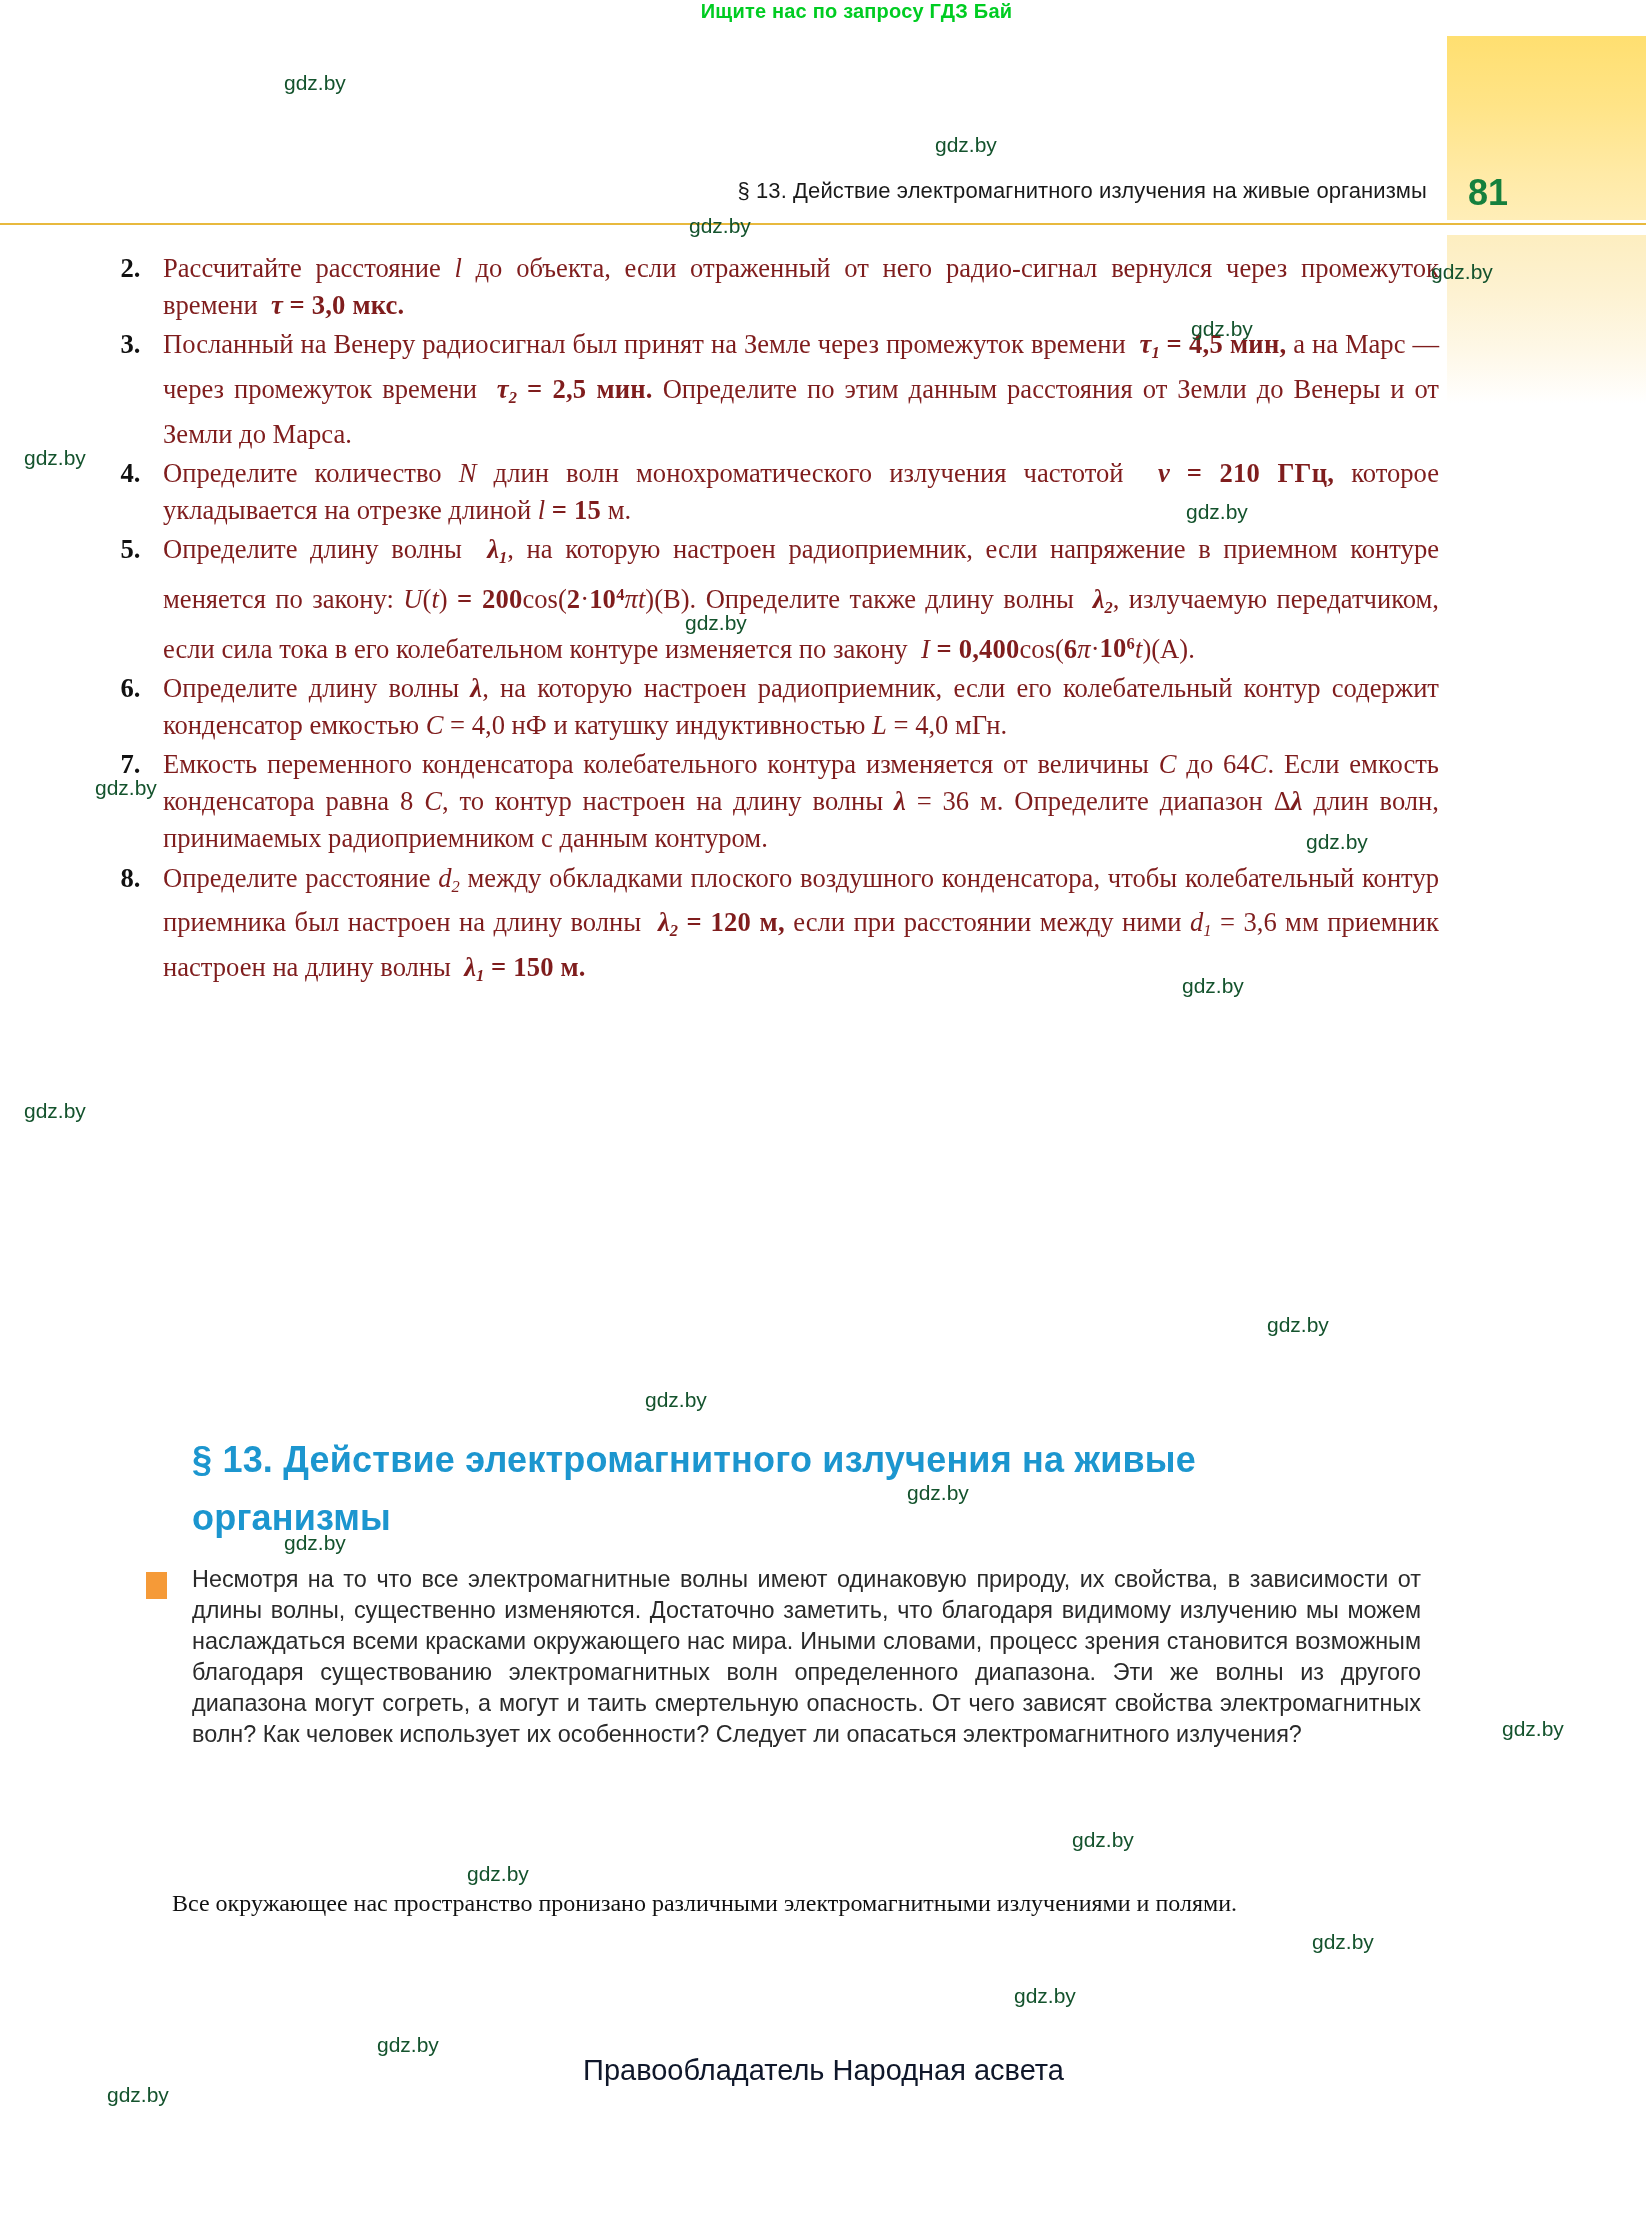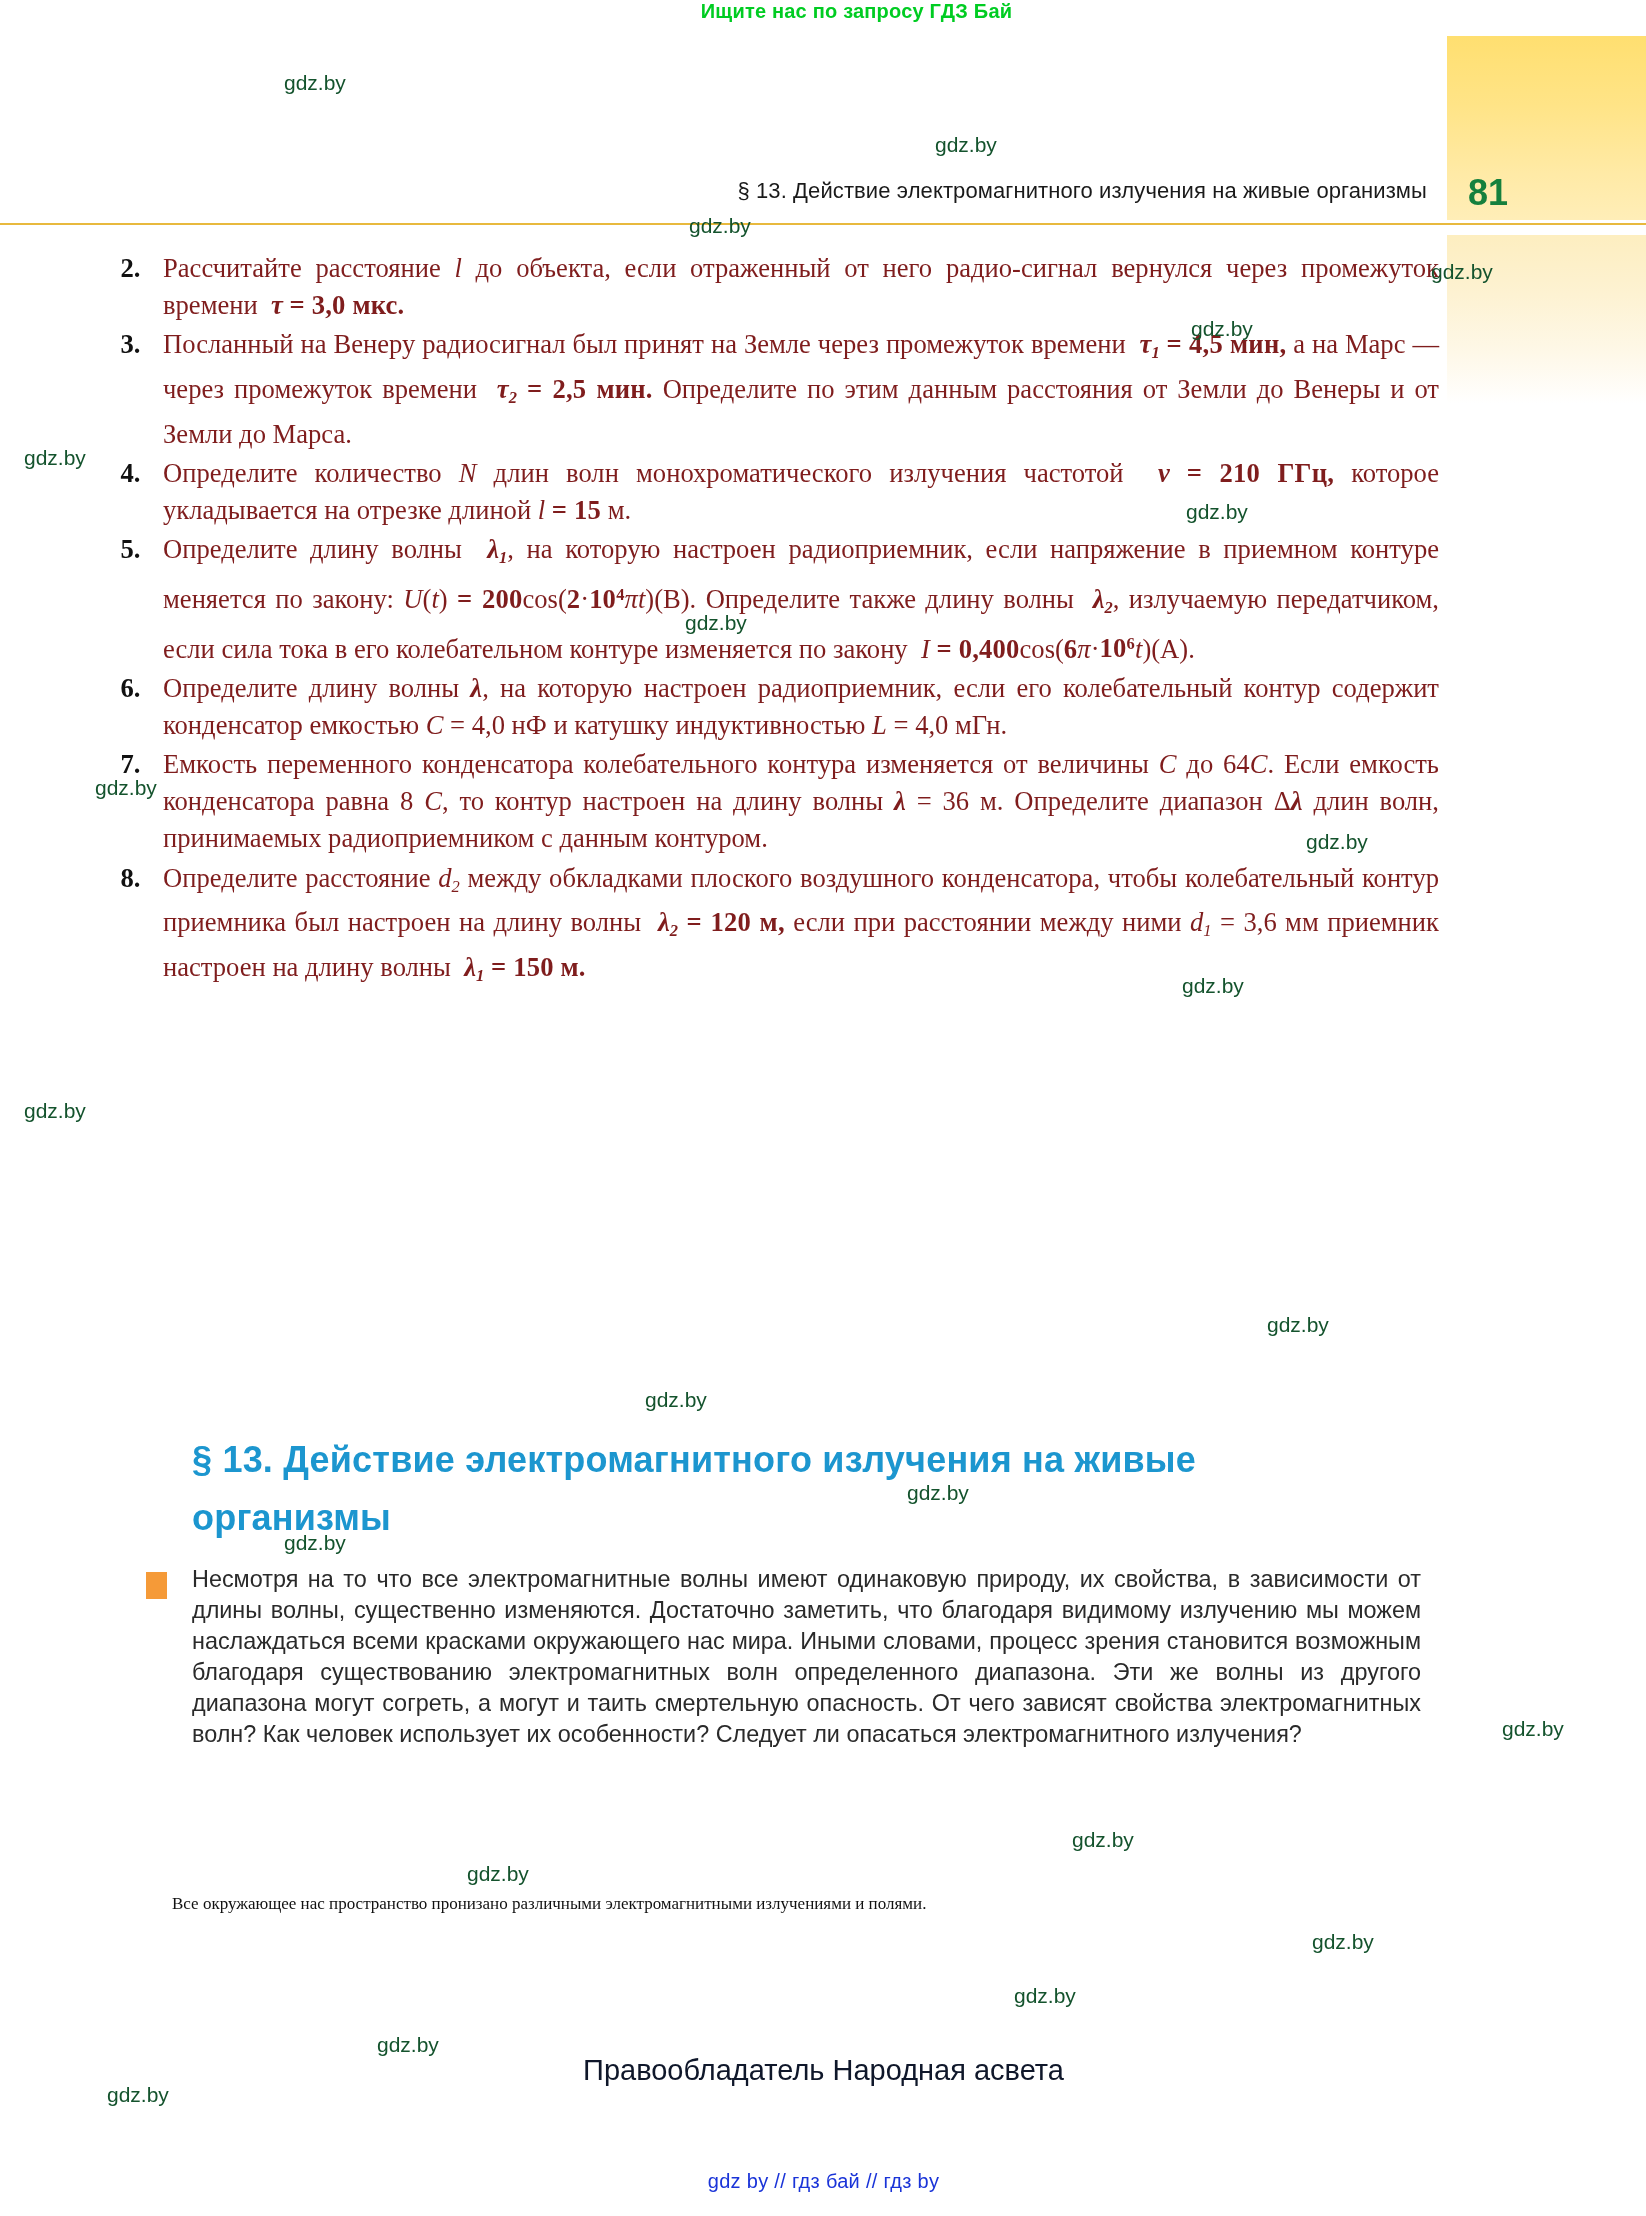--- a/index.html
+++ b/index.html
@@ -154,21 +154,21 @@
     color: #2a2a2a;
     text-align: justify;
   }
 
   
   .closing-par {
     position: absolute;
     left: 125px;
     top: 1884px;
     width: 1306px;
-    font-size: 17px;
+    font-size: 24px;
     line-height: 39px;
     color: #111;
     text-align: justify;
     text-indent: 47px;
   }
 
   
   .copyright {
     position: absolute;
     left: 0;
@@ -249,21 +249,20 @@
 
   <div class="section-heading">§ 13. Действие электромагнитного излучения на живые организмы</div>
 
   <div class="intro-marker"></div>
   <div class="intro-text">Несмотря на то что все электромагнитные волны имеют одинаковую природу, их свойства, в зависимости от длины волны, существенно изменяются. Достаточно заметить, что благодаря видимому излучению мы можем наслаждаться всеми красками окружающего нас мира. Иными словами, процесс зрения становится возможным благодаря существованию электромагнитных волн определенного диапазона. Эти же волны из другого диапазона могут согреть, а могут и таить смертельную опасность. От чего зависят свойства электромагнитных волн? Как человек использует их особенности? Следует ли опасаться электромагнитного излучения?</div>
 
   <div class="closing-par">Все окружающее нас пространство пронизано различными электромагнитными излучениями и полями.</div>
 
   <div class="copyright">Правообладатель Народная асвета</div>
 
-  <div class="footer-links">gdz by  //  гдз бай  //  гдз by</div>
 
 <div class="wm" style="left: 284px; top: 71px;">gdz.by</div>
     <div class="wm" style="left: 935px; top: 133px;">gdz.by</div>
     <div class="wm" style="left: 689px; top: 214px;">gdz.by</div>
     <div class="wm" style="left: 1431px; top: 260px;">gdz.by</div>
     <div class="wm" style="left: 1191px; top: 317px;">gdz.by</div>
     <div class="wm" style="left: 24px; top: 446px;">gdz.by</div>
     <div class="wm" style="left: 1186px; top: 500px;">gdz.by</div>
     <div class="wm" style="left: 685px; top: 611px;">gdz.by</div>
     <div class="wm" style="left: 95px; top: 776px;">gdz.by</div>

